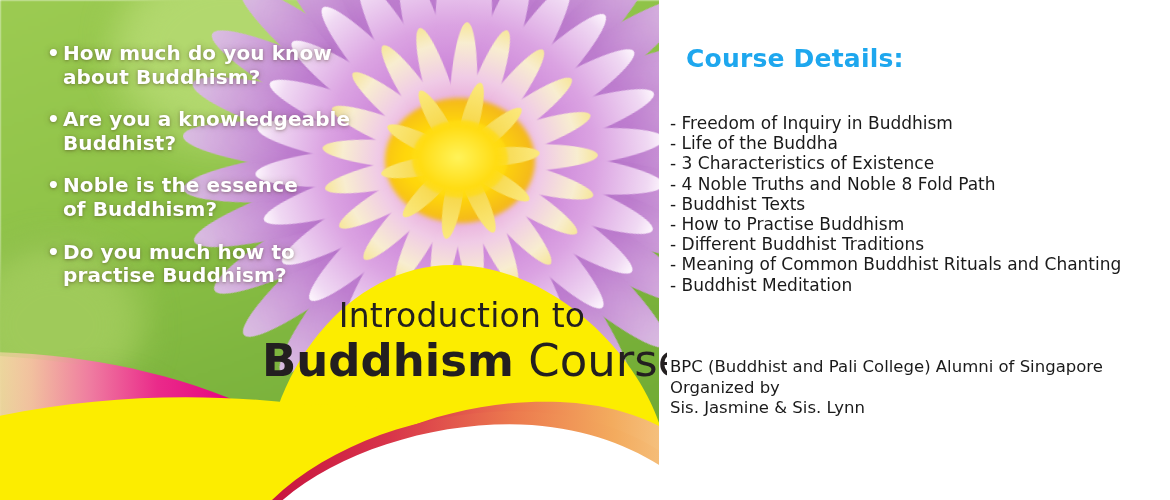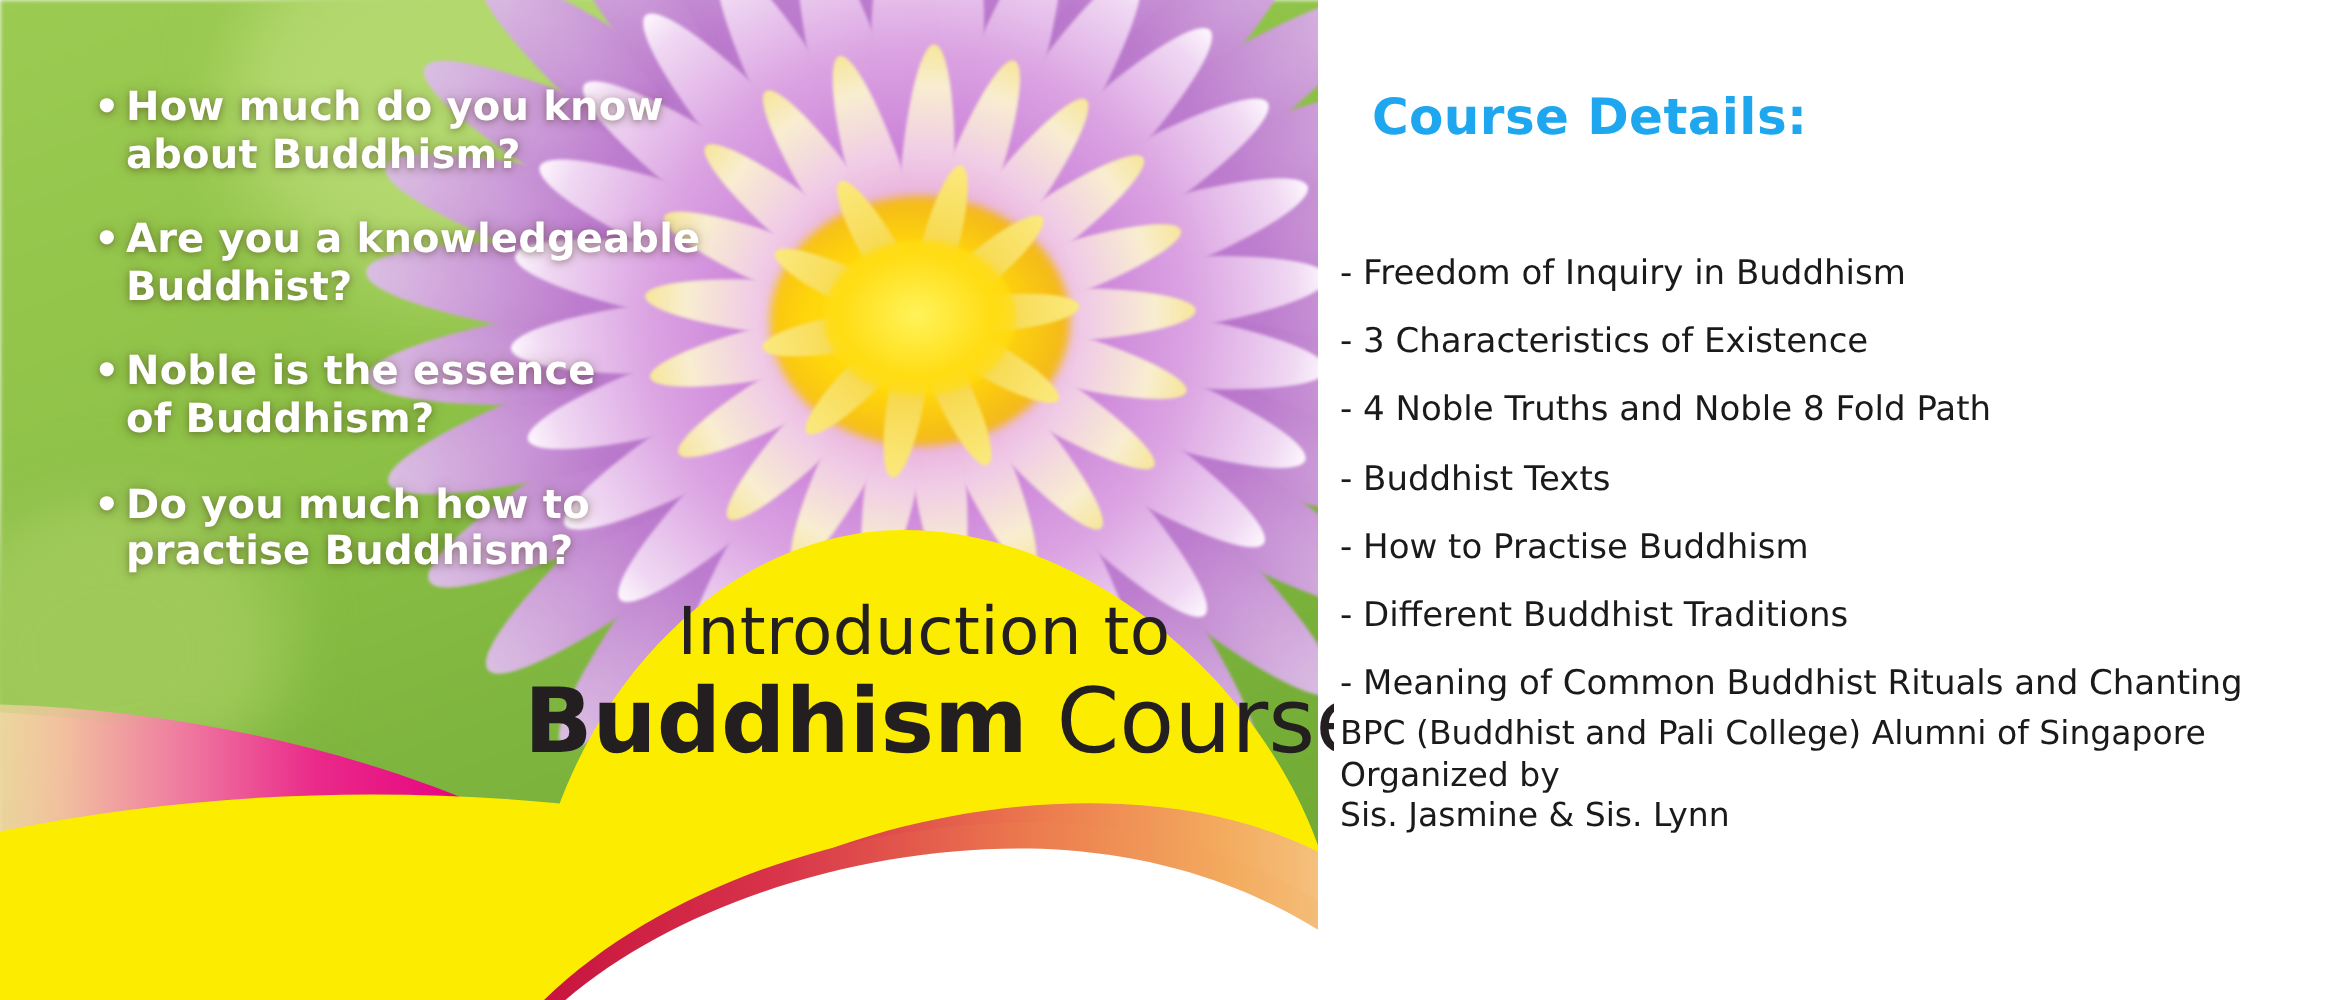--- a/index.html
+++ b/index.html
@@ -180,21 +180,21 @@
     letter-spacing: .2px;
   }
   #course-list {
     position: absolute;
     left: 11px;
     top: 113px;
     font-size: 17px;
     color: #1a1a1a;
     line-height: 20.2px;
   }
-  #course-list .course-item { white-space: nowrap; margin-top: 14px; }
+  #course-list .course-item { white-space: nowrap; }
   #organizer {
     position: absolute;
     left: 11px;
     top: 357px;
     font-size: 16.5px;
     color: #1a1a1a;
     line-height: 20.5px;
   }
   #organizer .org-line { white-space: nowrap; }
 </style>
@@ -387,26 +387,28 @@
       <span id="title-line2"><span id="title-strong">Buddhism</span><span id="title-rest"> Course</span></span>
     </div>
   </div>
 
   <div id="right-panel">
 
     <div id="course-details-heading">Course Details:</div>
 
     <div id="course-list">
       <div class="course-item">- Freedom of Inquiry in Buddhism</div>
+      <div class="course-item">- Life of the Buddha</div>
       <div class="course-item">- 3 Characteristics of Existence</div>
       <div class="course-item">- 4 Noble Truths and Noble 8 Fold Path</div>
       <div class="course-item">- Buddhist Texts</div>
       <div class="course-item">- How to Practise Buddhism</div>
       <div class="course-item">- Different Buddhist Traditions</div>
       <div class="course-item">- Meaning of Common Buddhist Rituals and Chanting</div>
+      <div class="course-item">- Buddhist Meditation</div>
     </div>
 
     <div id="organizer">
       <div class="org-line">BPC (Buddhist and Pali College) Alumni of Singapore</div>
       <div class="org-line">Organized by</div>
       <div class="org-line">Sis. Jasmine &amp; Sis. Lynn</div>
     </div>
   </div>
 
 </div>

